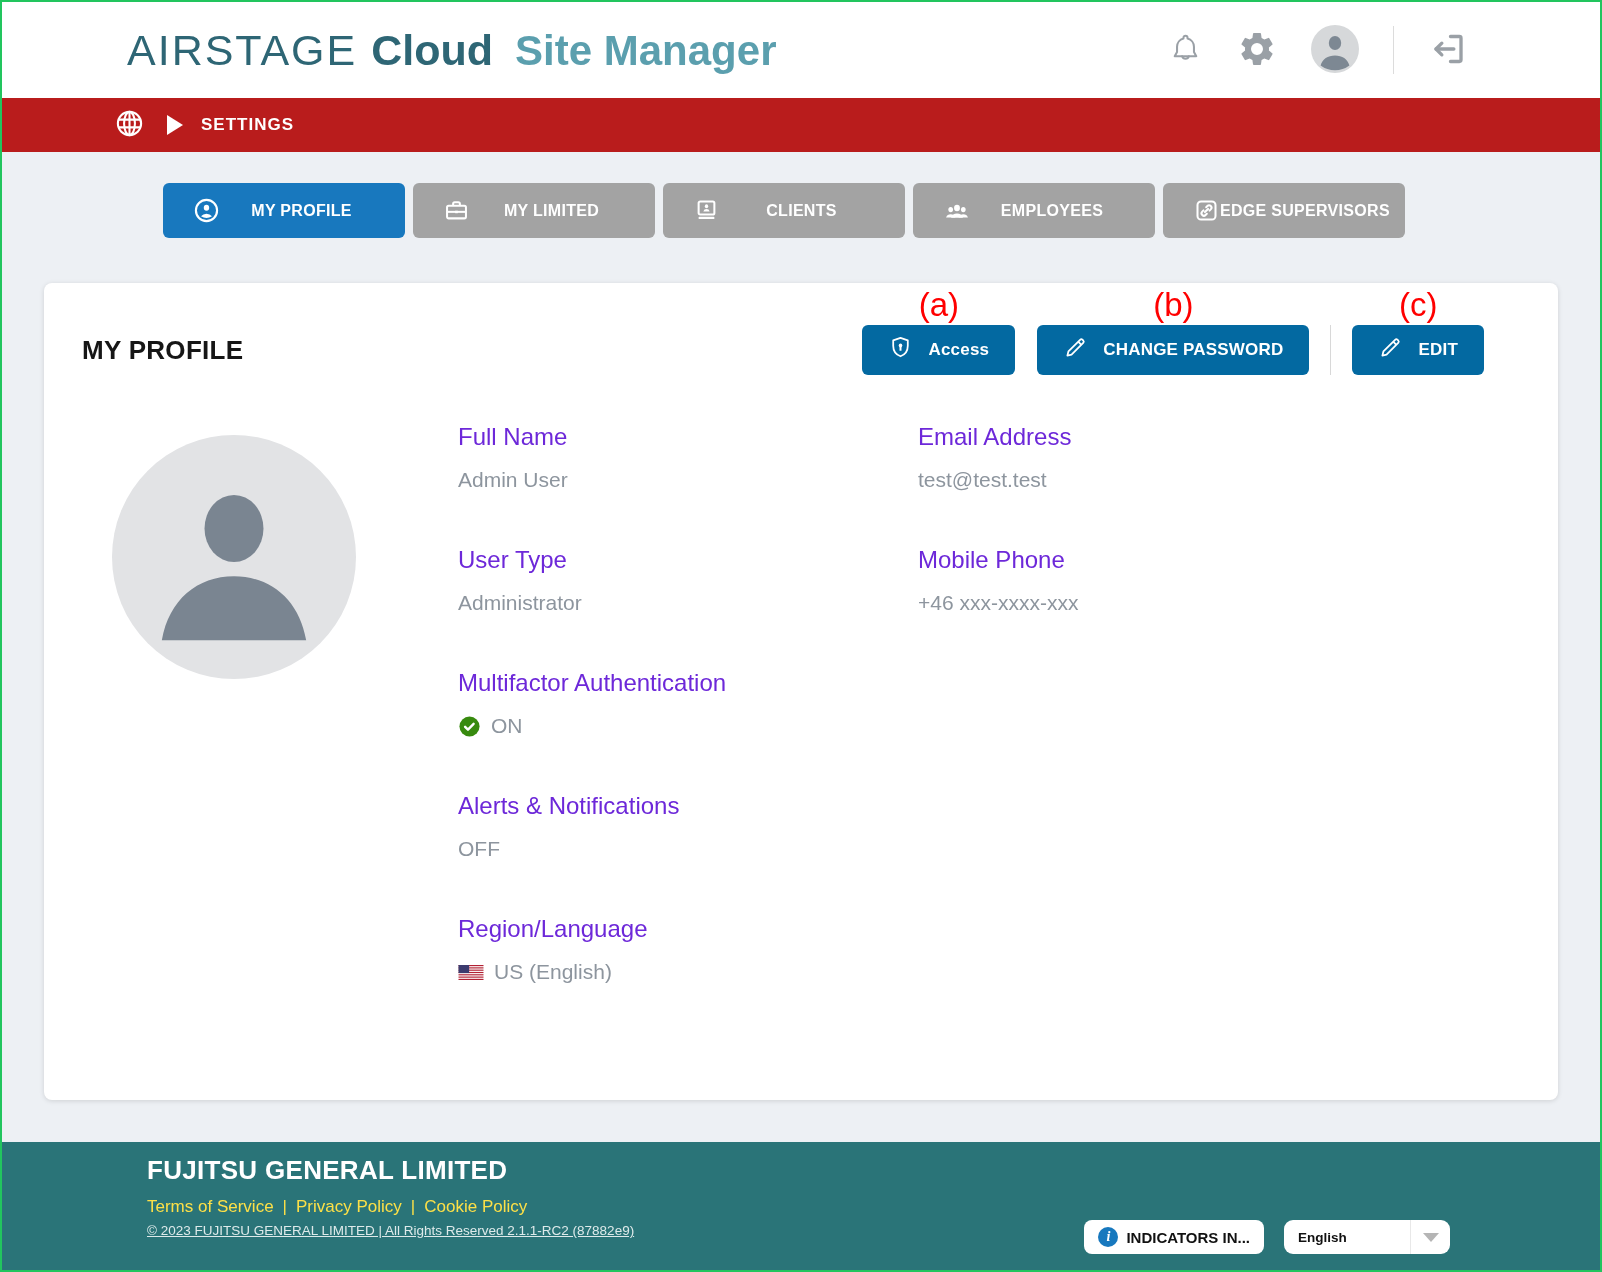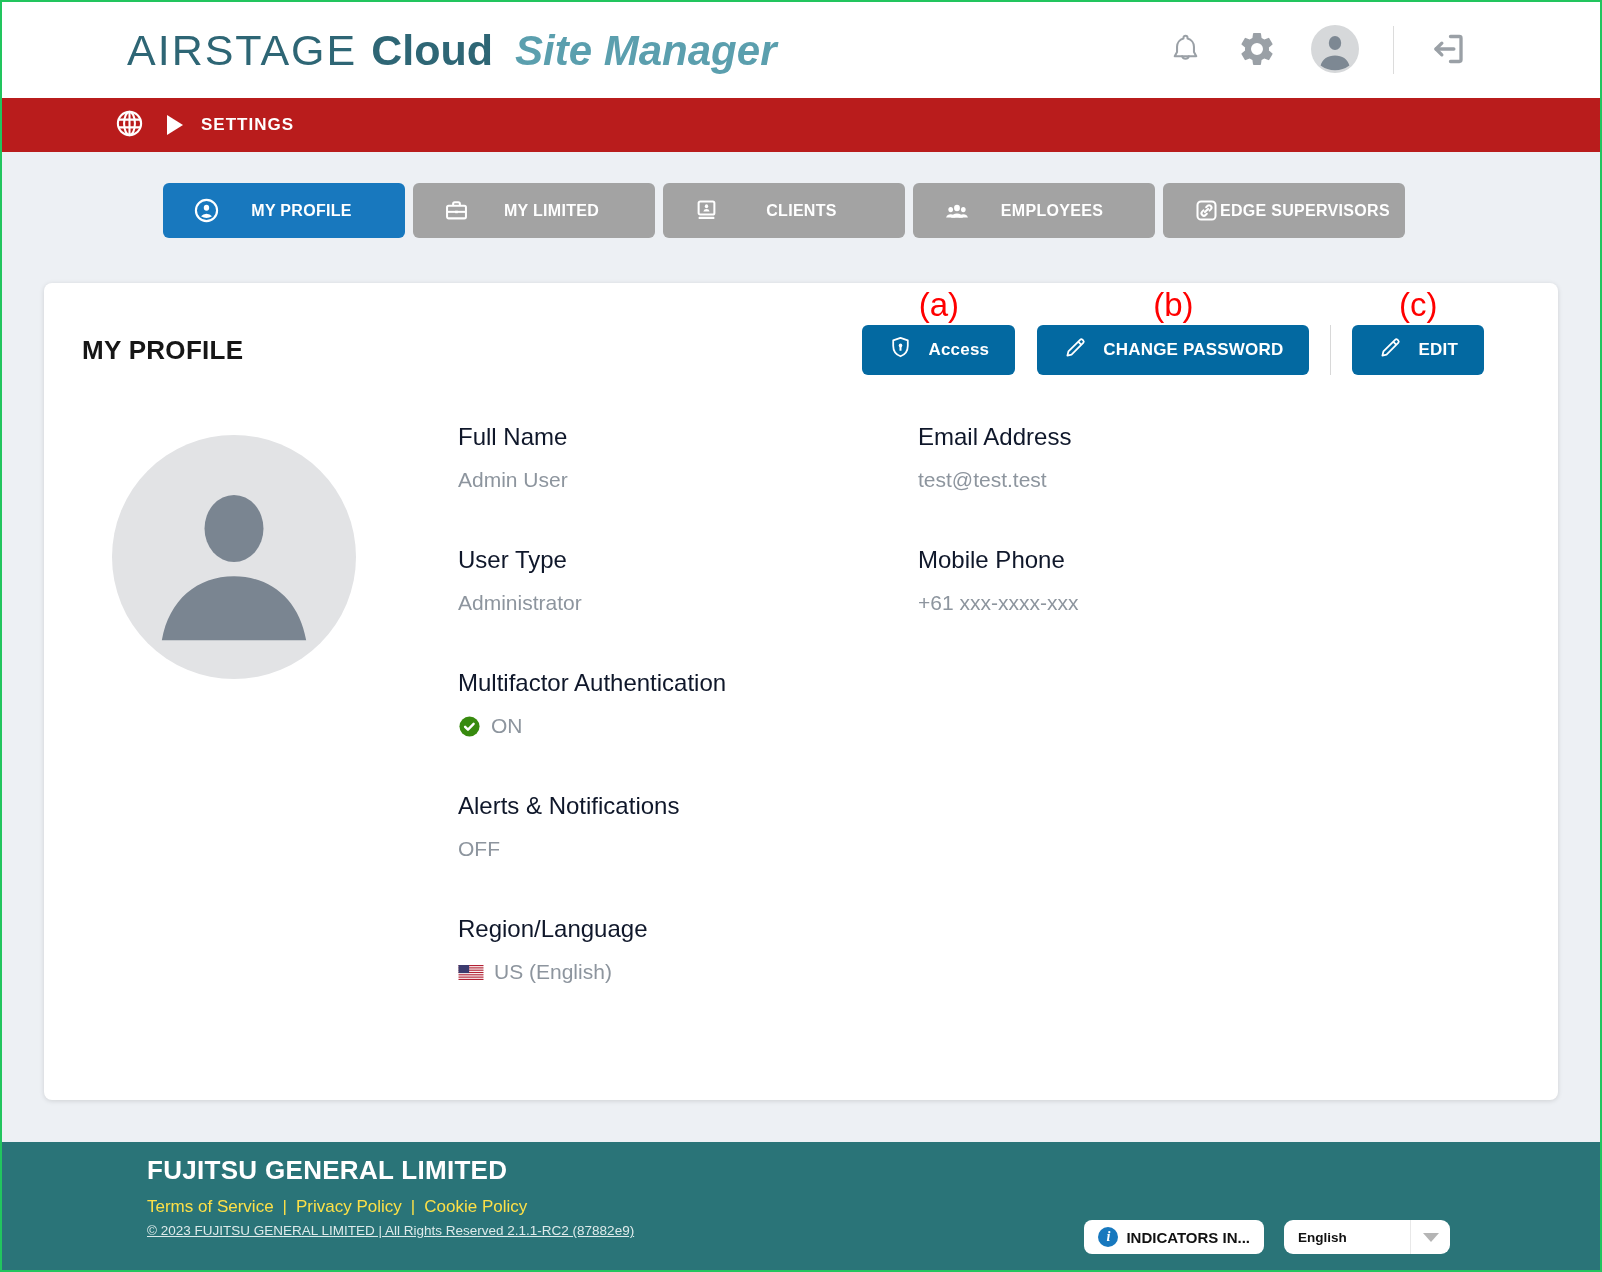--- a/index.html
+++ b/index.html
@@ -9,21 +9,21 @@
     display:flex;flex-direction:column;overflow:hidden;
     font-family:"Liberation Sans",sans-serif;
   }
 
   
   .app-header{height:96px;min-height:96px;background:#fff;display:flex;align-items:center;
     justify-content:space-between;padding:0 132px 0 125px;}
   .logo{display:flex;align-items:baseline;}
   .logo-airstage{font-size:43px;color:#2E6675;letter-spacing:2px;font-weight:400;}
   .logo-cloud{font-size:43px;color:#2E6675;font-weight:600;margin-left:14px;}
-  .logo-product{font-size:42px;color:#5B9FAE;font-weight:700;font-style:italic;margin-left:22px;}
+  .logo-product{font-size:42px;color:#5B9FAE;font-weight:700;margin-left:22px;}
   .header-icons{display:flex;align-items:center;gap:34px;}
   .icon-btn{background:none;border:none;padding:0;cursor:pointer;display:flex;align-items:center;}
   .hdr-divider{width:1px;height:48px;background:#dcdcdc;}
 
   
   .topnav{height:54px;min-height:54px;background:#b91c1c;display:flex;align-items:center;padding-left:112px;}
   .play-triangle{width:0;height:0;border-left:16px solid #fff;border-top:10px solid transparent;
     border-bottom:10px solid transparent;margin-left:22px;}
   .settings-label{color:#fff;font-weight:700;font-size:17px;letter-spacing:1px;margin-left:18px;}
 
@@ -49,21 +49,21 @@
     font-size:17px;display:flex;align-items:center;justify-content:center;gap:15px;padding:0 26px;
     cursor:pointer;font-family:inherit;letter-spacing:.2px;}
   .gap22{width:22px;}
   .action-divider{width:1px;height:50px;background:#d8d8d8;margin:0 21px;align-self:flex-end;}
 
   .card-body{display:flex;padding:48px 0 0 68px;}
   .avatar-big{width:244px;height:244px;flex:0 0 auto;margin-top:12px;}
   .columns{display:flex;margin-left:102px;}
   .col{width:460px;display:flex;flex-direction:column;}
   .field{margin-bottom:54px;}
-  .field-label{font-size:24px;color:#0f172a;margin-bottom:17px;}
+  .field-label{font-size:24px;color:#6d28d9;margin-bottom:17px;}
   .field-value{font-size:21px;color:#8D959E;display:flex;align-items:center;gap:10px;}
 
   
   footer{height:128px;min-height:128px;background:#2A7478;color:#fff;position:relative;
     padding:13px 16px 0 145px;}
   .footer-company{font-size:26px;font-weight:700;letter-spacing:.3px;}
   .footer-links{margin-top:11px;font-size:17px;color:#fde047;display:flex;gap:9px;align-items:center;}
   .footer-link{cursor:pointer;}
   .footer-copyright{margin-top:6px;font-size:13.5px;color:#DEEAEA;text-decoration:underline;}
   .footer-right{position:absolute;right:150px;bottom:16px;display:flex;gap:20px;align-items:center;}
@@ -308,21 +308,21 @@
             </div>
           </div>
 
           <div class="col">
             <div class="field">
               <div class="field-label">Email Address</div>
               <div class="field-value">test@test.test</div>
             </div>
             <div class="field">
               <div class="field-label">Mobile Phone</div>
-              <div class="field-value">+61 xxx-xxxx-xxx</div>
+              <div class="field-value">+46 xxx-xxxx-xxx</div>
             </div>
           </div>
         </div>
       </div>
     </section>
   </main>
 
   <footer>
     <div class="footer-company">FUJITSU GENERAL LIMITED</div>
     <div class="footer-links">

